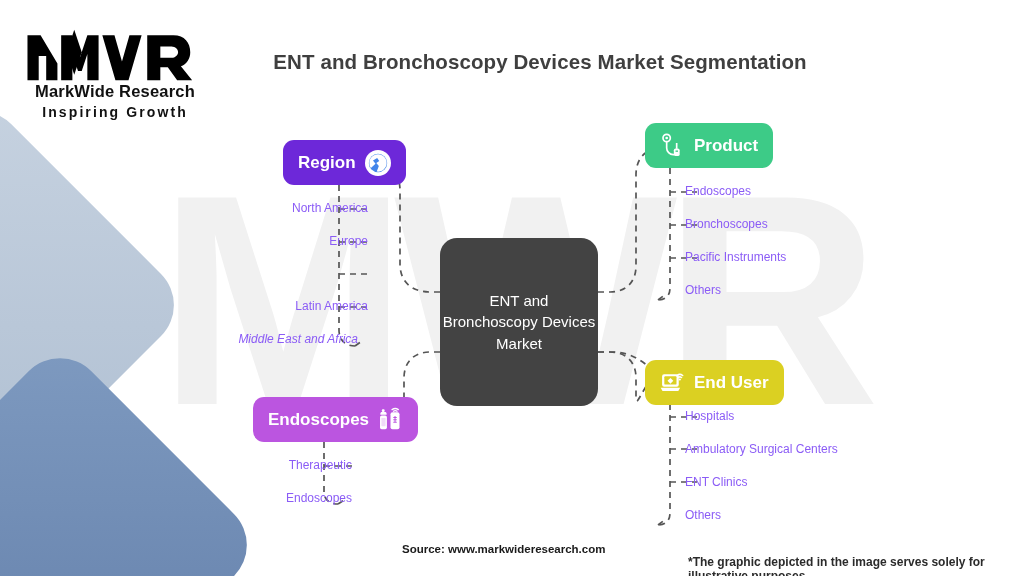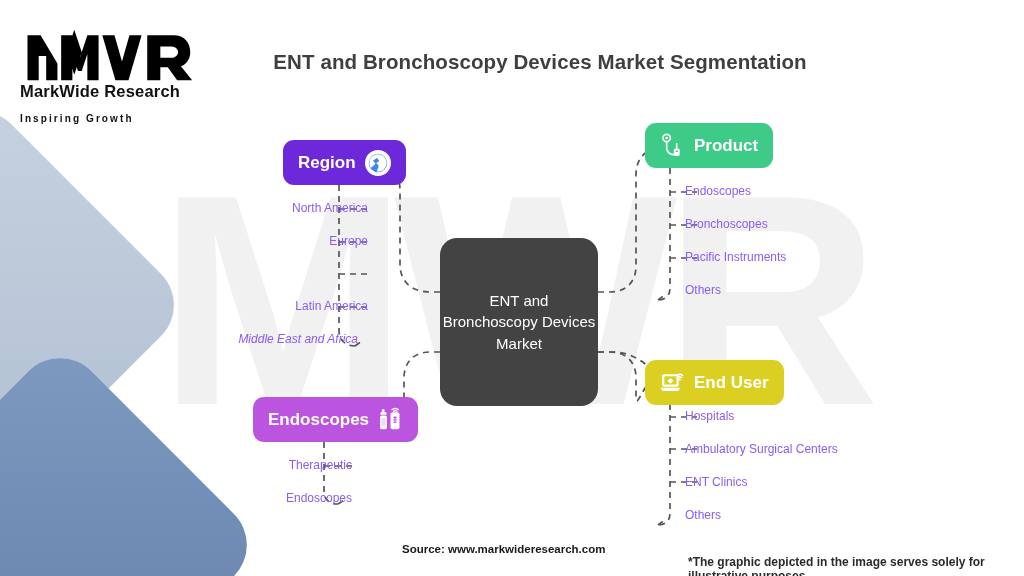--- a/index.html
+++ b/index.html
@@ -59,38 +59,39 @@
     color: #f1f1f1;
     user-select: none;
   }
 
   
   .logo {
     position: absolute;
     left: 20px;
     top: 26px;
     width: 190px;
+    text-align: center;
   }
   .logo-mark {
     height: 58px;
     display: block;
   }
   .logo-name {
     font-size: 16.5px;
     font-weight: 700;
     color: #111111;
     letter-spacing: 0.2px;
     margin-top: -2px;
   }
   .logo-tag {
-    font-size: 10px;
+    font-size: 14px;
     font-weight: 700;
     color: #111111;
     letter-spacing: 2.1px;
-    margin-top: 12px;
+    margin-top: 3px;
   }
 
   
   .chart-title {
     position: absolute;
     left: 200px;
     top: 50px;
     width: 680px;
     text-align: center;
     font-size: 20.5px;

